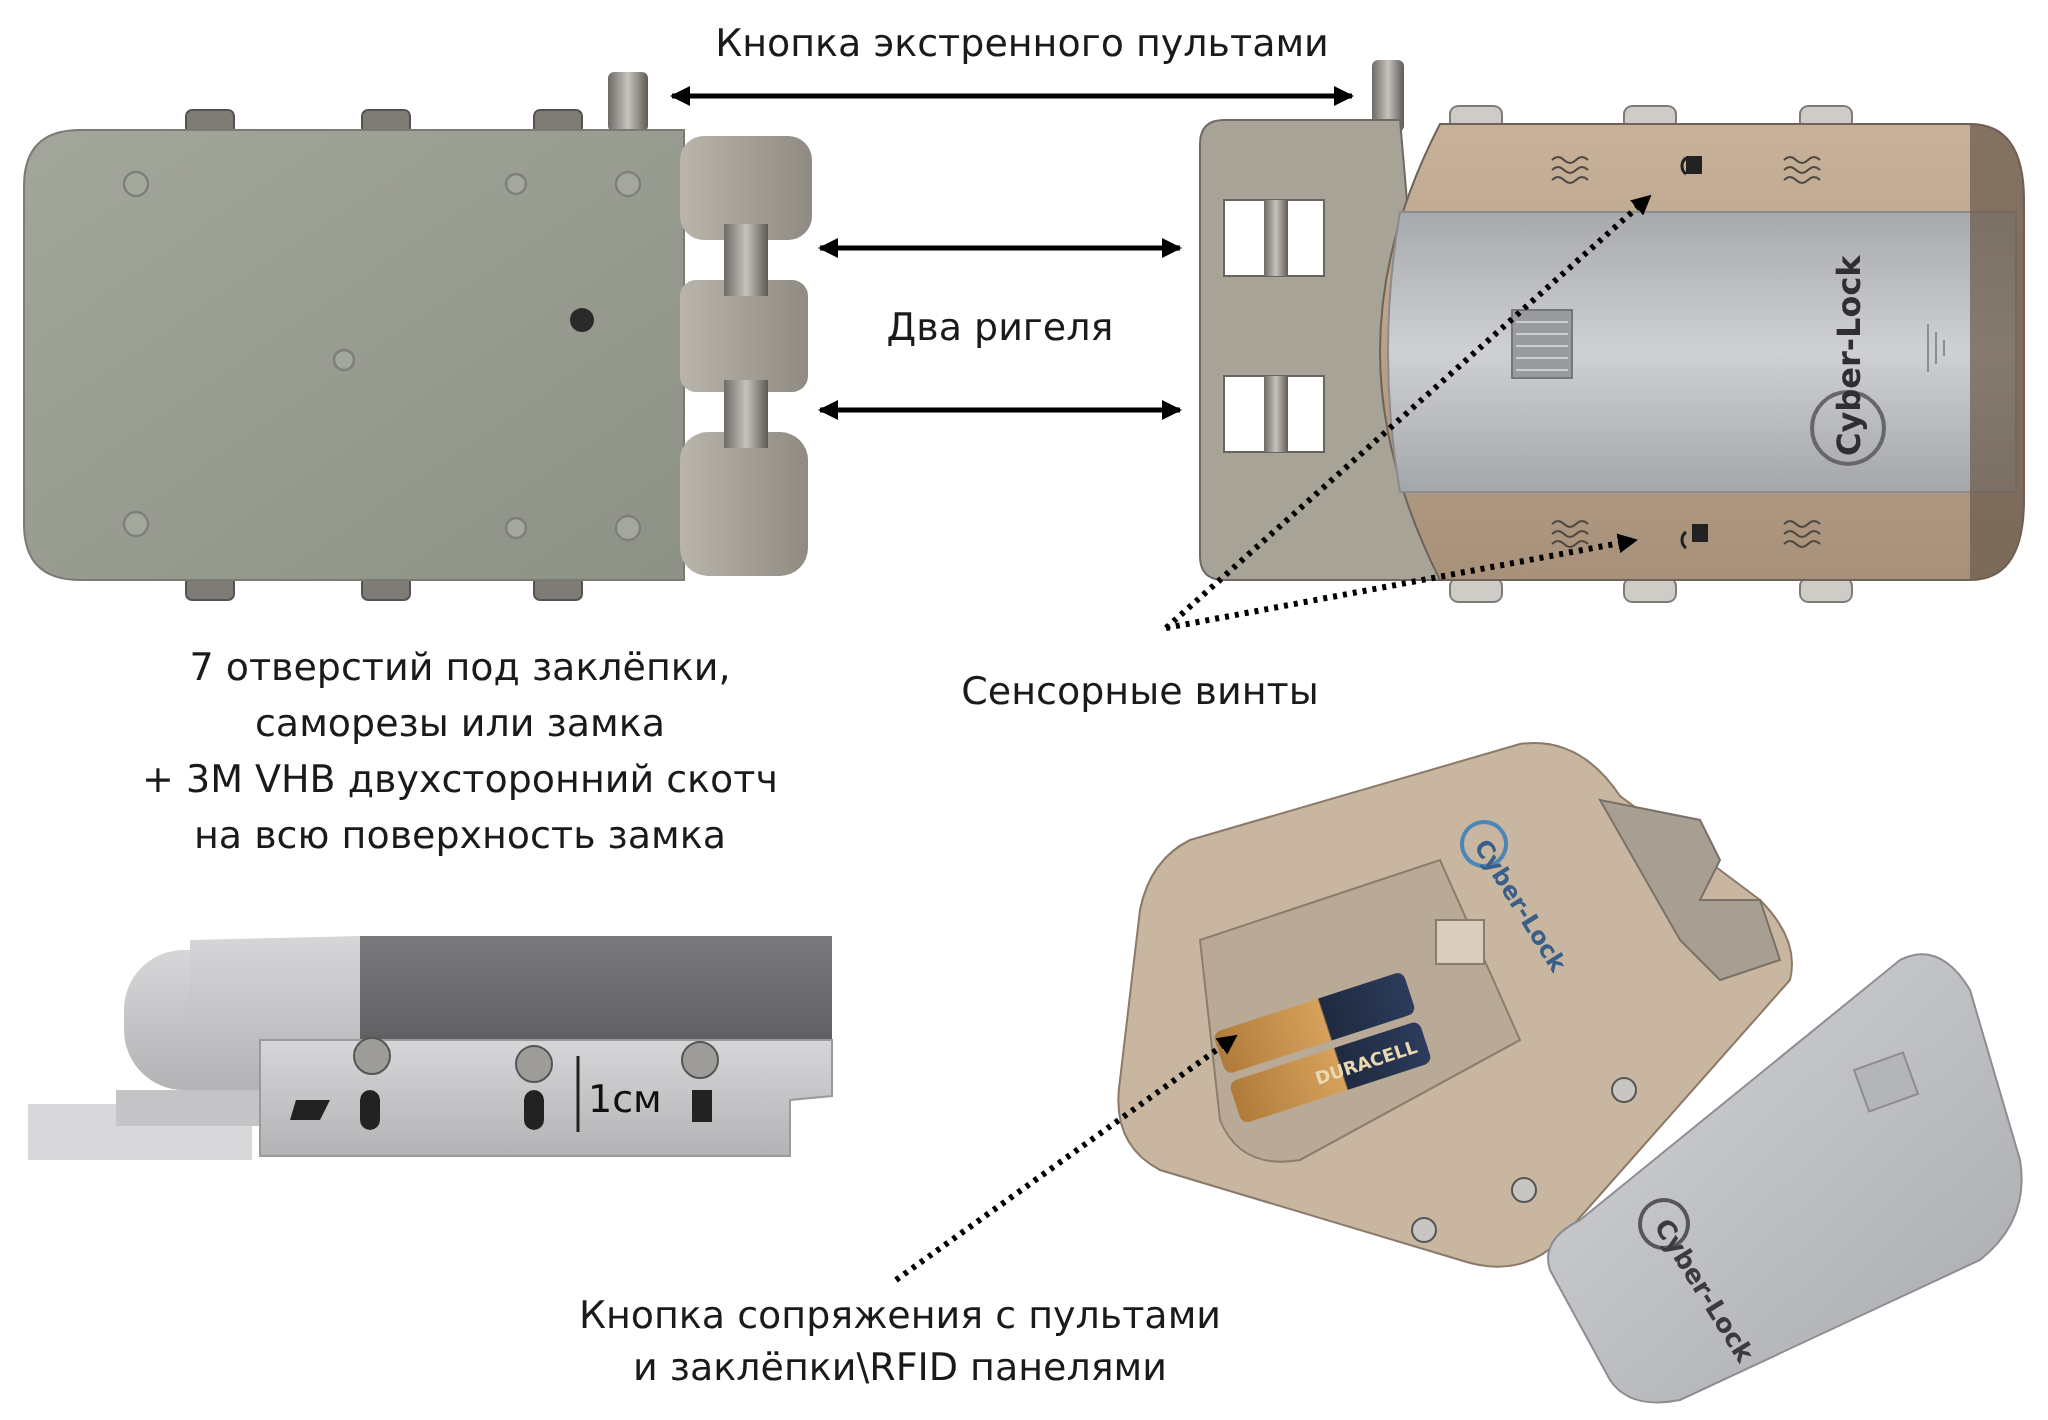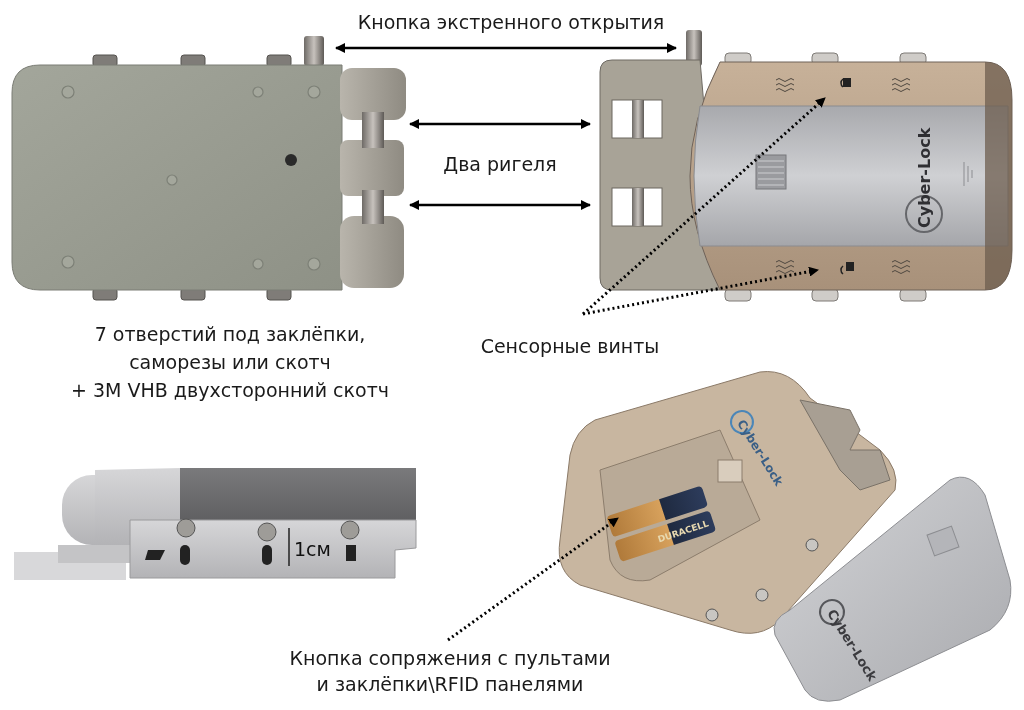--- a/index.html
+++ b/index.html
@@ -224,31 +224,32 @@
     <line x1="410" y1="205" x2="590" y2="205" marker-start="url(#arrHeadStart)" marker-end="url(#arrHead)"></line>
   </g>
   <g stroke="#000" stroke-width="3" stroke-dasharray="2,3" fill="none">
     <line x1="583" y1="314" x2="825" y2="98" marker-end="url(#arrHead)"></line>
     <line x1="583" y1="314" x2="818" y2="270" marker-end="url(#arrHead)"></line>
     <line x1="448" y1="640" x2="618" y2="518" marker-end="url(#arrHead)"></line>
   </g>
 </svg>
 
 <div class="label" style="left:330px; top:10px; width:362px;">
-  <div>Кнопка экстренного открытия</div>
+  <div>Кнопка экстренного пультами</div>
 </div>
 
 <div class="label" style="left:420px; top:152px; width:160px;">
   <div>Два ригеля</div>
 </div>
 
 <div class="label" style="left:0px; top:320px; width:420px; line-height:28px;margin-left:20px;">
   <div>7 отверстий под заклёпки,</div>
-  <div>саморезы или скотч</div>
+  <div>саморезы или замка</div>
   <div>+ 3M VHB двухсторонний скотч</div>
+  <div>на всю поверхность замка</div>
 </div>
 
 <div class="label" style="left:430px; top:333px; width:280px; line-height:26px;">
   <div>Сенсорные винты</div>
 </div>
 
 <div class="label" style="left:248px; top:645px; width:404px; line-height:26px;">
   <div>Кнопка сопряжения с пультами</div>
   <div>и заклёпки\RFID панелями</div>
 </div>

